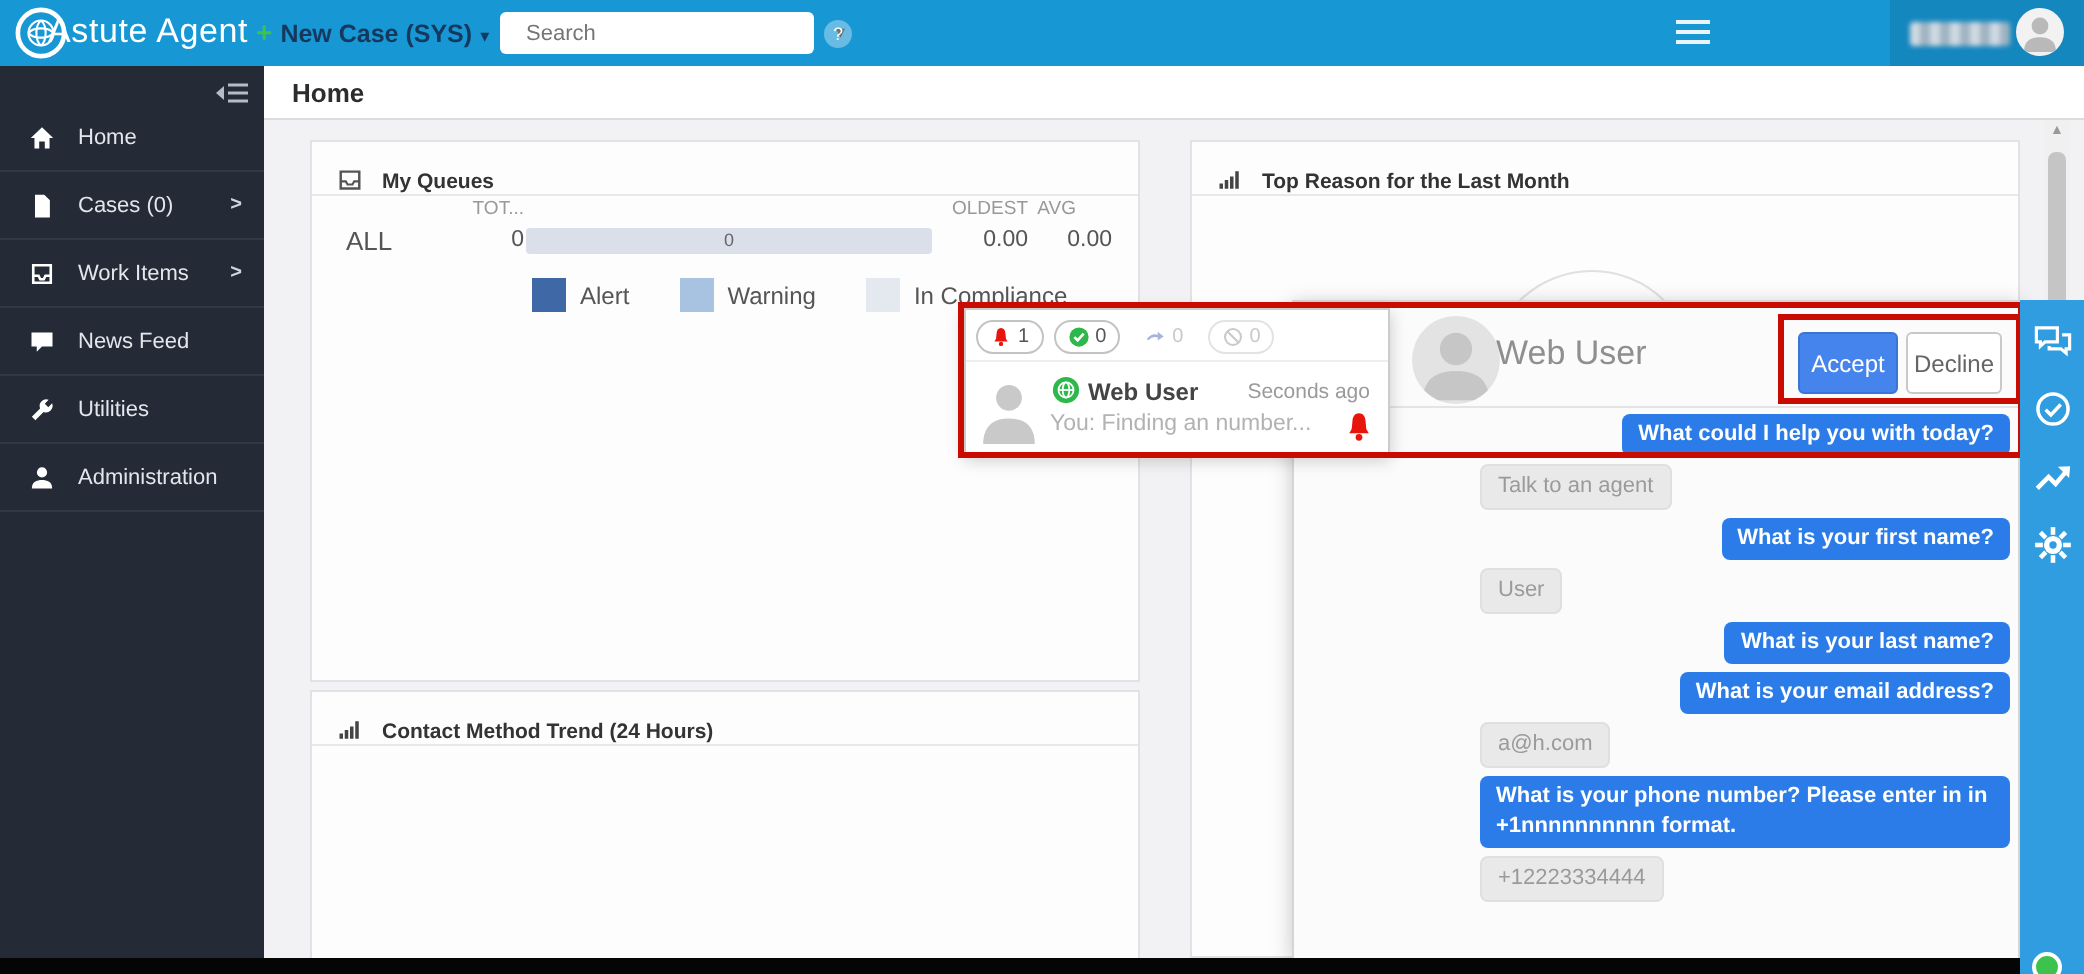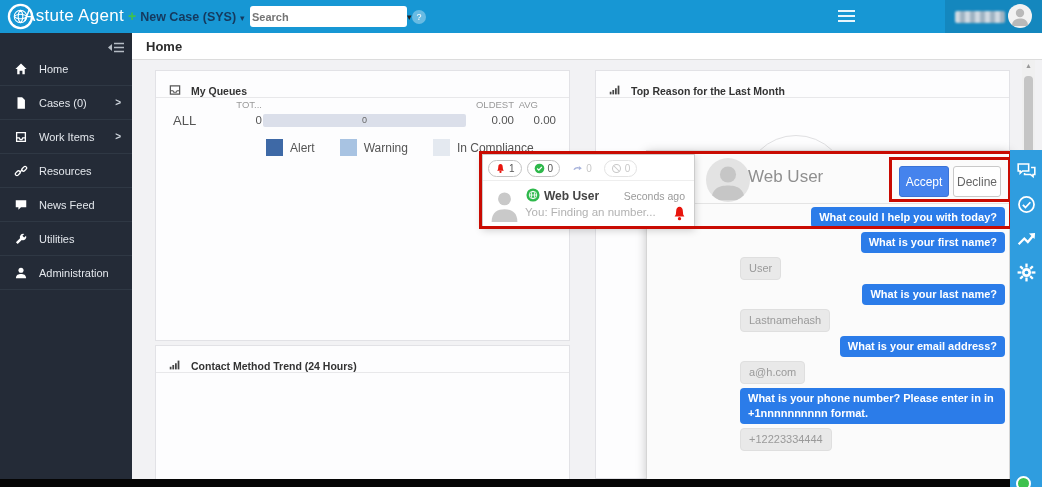--- a/index.html
+++ b/index.html
@@ -7,21 +7,21 @@
   .root{position:relative;width:1042px;height:487px;background:#f2f2f4;overflow:hidden;}
 
   
   .topbar{position:absolute;left:0;top:0;width:1042px;height:33px;background:#1797d4;z-index:11;}
   .logo{position:absolute;left:7px;top:3px;width:27px;height:27px;}
   .app-title{position:absolute;left:24px;top:6px;color:#fff;font-size:17px;letter-spacing:.3px;}
   .newcase{position:absolute;left:128px;top:8px;font-size:12.5px;font-weight:bold;color:#15395e;cursor:pointer;}
   .newcase .plus{color:#3fc24c;font-size:14px;font-weight:bold;margin-right:4px;}
   .newcase .caret{font-size:9px;margin-left:4px;}
   .searchbox{position:absolute;left:250px;top:6px;width:157px;height:21px;background:#fff;border-radius:3px;display:flex;align-items:center;}
-  .searchbox input{border:0;outline:0;background:transparent;flex:1;font-size:11px;padding:0 2px;color:#444;font-weight:bold;}
+  .searchbox input{border:0;outline:0;background:transparent;flex:1;font-size:11px;padding:0 13px;color:#444;}
   .searchbox .caret{color:#222;font-size:9px;padding-right:6px;}
   .help-circle{position:absolute;left:412px;top:10px;width:14px;height:14px;border-radius:50%;background:rgba(255,255,255,.35);color:#fff;font-size:9px;display:flex;align-items:center;justify-content:center;}
   .hamburger{position:absolute;left:838px;top:10px;width:17px;cursor:pointer;}
   .hamburger div{height:2px;background:rgba(255,255,255,.9);margin-bottom:3px;}
   .usersec{position:absolute;left:945px;top:0;width:97px;height:33px;background:rgba(0,0,0,.10);}
   .redacted{position:absolute;left:955px;top:11px;width:50px;height:12px;border-radius:2px;background:repeating-linear-gradient(90deg,#cfd9e2 0 5px,#9fb3c2 5px 10px);filter:blur(1.3px);}
   .user-avatar{position:absolute;left:1008px;top:4px;width:24px;height:24px;border-radius:50%;background:#f2f2f2;overflow:hidden;}
 
   
   .sidebar{position:absolute;left:0;top:33px;width:132px;height:454px;background:#242b37;z-index:3;}
@@ -180,32 +180,20 @@
                 <path d="M3 9 H6 L7 11 H9 L10 9 H13"></path>
               </g>
             </svg>
           </span>
           <span class="sb-label">Work Items</span>
           <span class="sb-chev">&gt;</span>
         </div>
         <div class="sb-item">
           <span class="sb-icon">
             <svg viewBox="0 0 16 16">
-              <g stroke="#fff" stroke-width="1.5" fill="none">
-                <path d="M6.5 9.5 L9.5 6.5"></path>
-                <rect x="1.2" y="8.7" width="6.2" height="3.6" rx="1.8" transform="rotate(-45 4.3 10.5)"></rect>
-                <rect x="8.6" y="3.7" width="6.2" height="3.6" rx="1.8" transform="rotate(-45 11.7 5.5)"></rect>
-              </g>
-            </svg>
-          </span>
-          <span class="sb-label">Resources</span>
-        </div>
-        <div class="sb-item">
-          <span class="sb-icon">
-            <svg viewBox="0 0 16 16">
               <path d="M2 2.5 H14 V10.5 H8 L5 13.5 V10.5 H2 Z" fill="#fff"></path>
             </svg>
           </span>
           <span class="sb-label">News Feed</span>
         </div>
         <div class="sb-item">
           <span class="sb-icon">
             <svg viewBox="0 0 16 16">
               <path d="M13.8 4.2 A3.8 3.8 0 0 1 8.9 9.1 L4.2 13.8 L2.2 11.8 L6.9 7.1 A3.8 3.8 0 0 1 11.8 2.2 L9.6 4.4 L11.6 6.4 Z" fill="#fff"></path>
             </svg>
@@ -308,24 +296,24 @@
             <circle cx="12" cy="9" r="4.4" fill="#c6c6c6"></circle>
             <path d="M3 23 C3 16.5 7.5 15 12 15 C16.5 15 21 16.5 21 23 Z" fill="#c6c6c6"></path>
           </svg>
       </div>
       <div class="chat-title">Web User</div>
       <div class="btn btn-accept">Accept</div>
       <div class="btn btn-decline">Decline</div>
     </div>
     <div class="messages" id="messages-list">
         <div class="msg right">What could I help you with today?</div>
+        <div class="msg left">Talk to an agent</div>
         <div class="msg right">What is your first name?</div>
         <div class="msg left">User</div>
         <div class="msg right">What is your last name?</div>
-        <div class="msg left">Lastnamehash</div>
         <div class="msg right">What is your email address?</div>
         <div class="msg left">a@h.com</div>
         <div class="msg wide">What is your phone number? Please enter in in +1nnnnnnnnnn format.</div>
         <div class="msg left">+12223334444</div>
       </div>
   </div>
 
   <div class="notif">
     <div class="badges" id="badges-row">
         <span class="pill">

